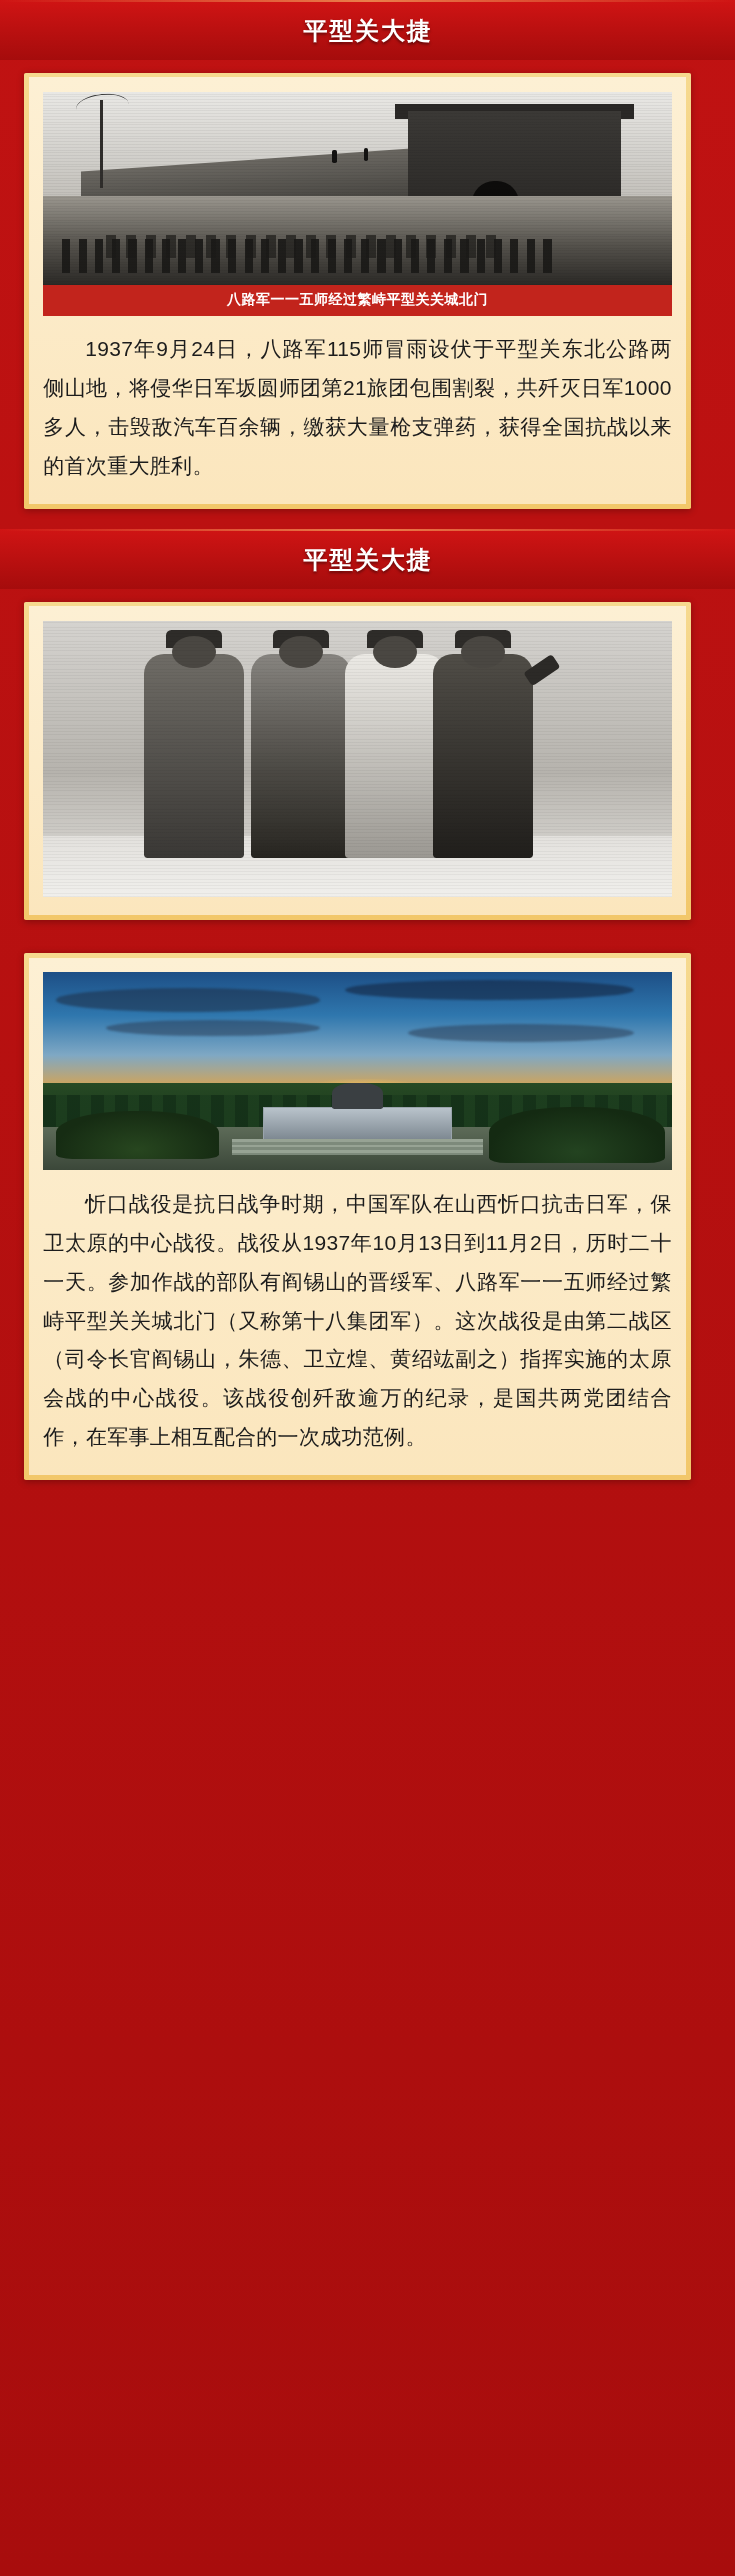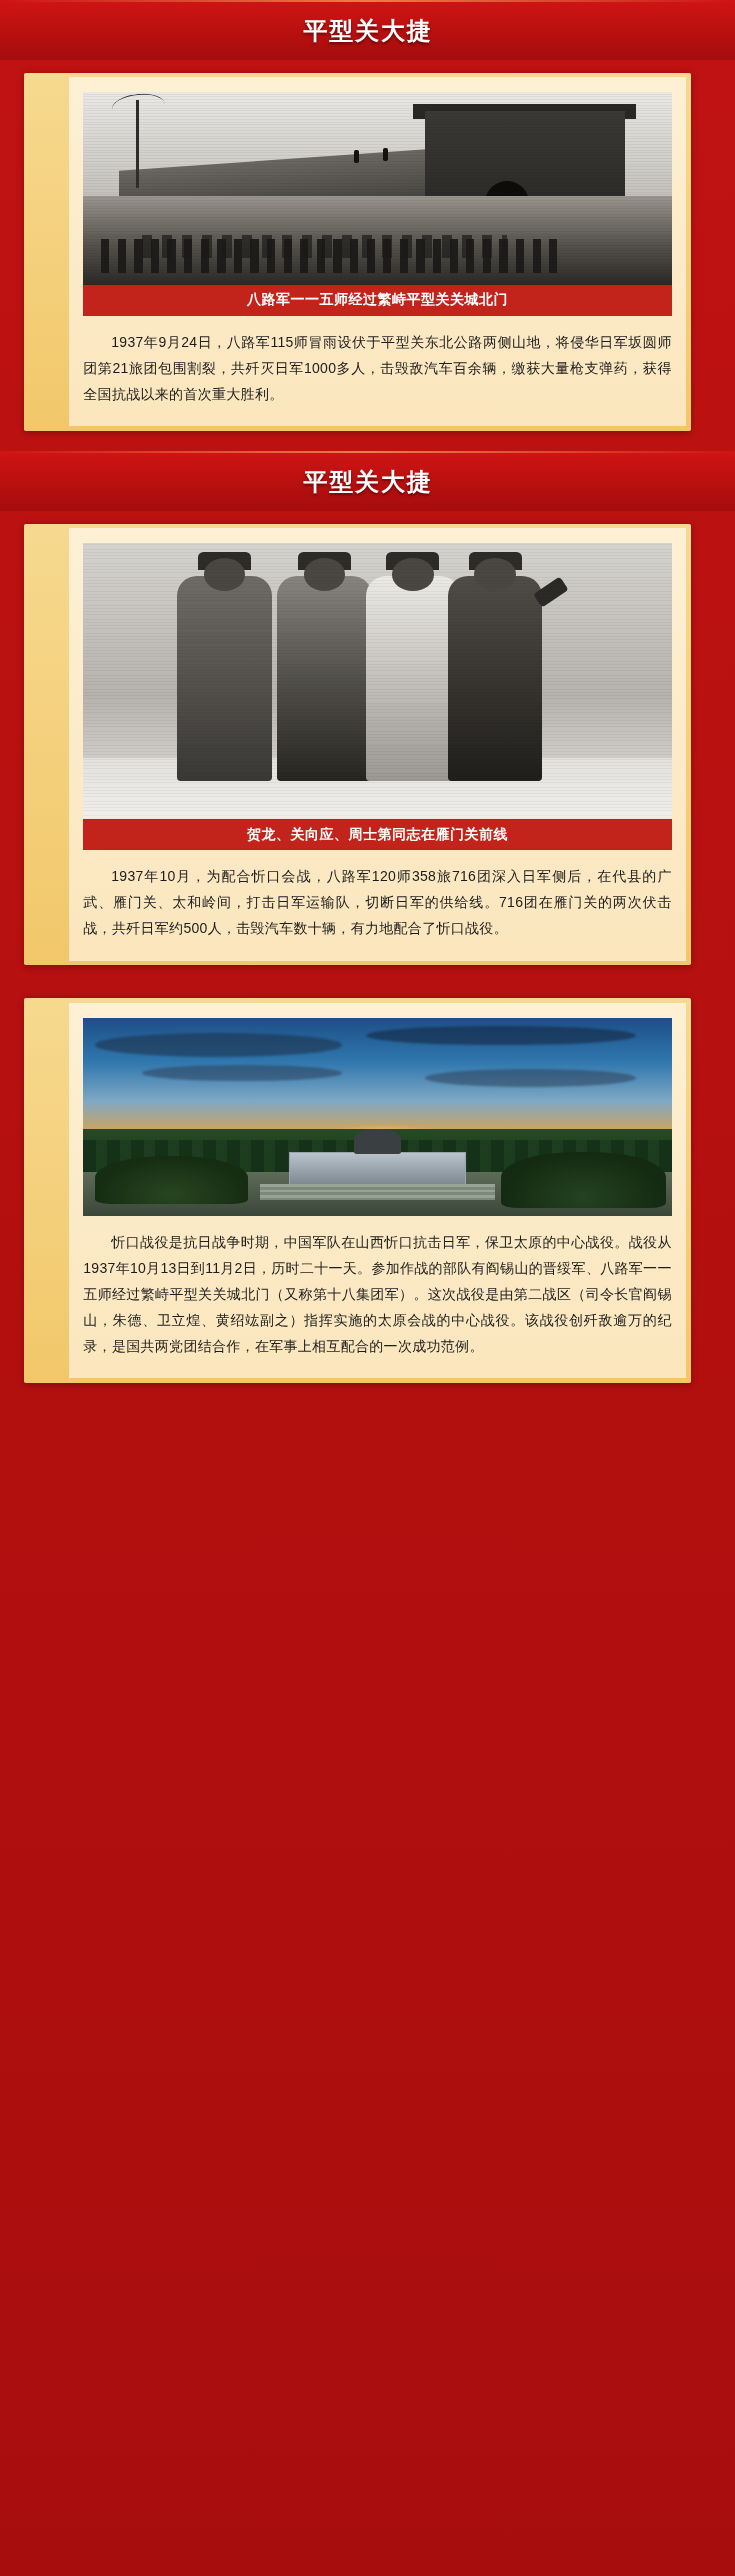--- a/index.html
+++ b/index.html
@@ -44,21 +44,20 @@
   .card-outer {
     margin: 13px 24px 0 24px;
     background: linear-gradient(180deg, #f6d98f 0%, #f2c76a 100%);
     padding: 4.6px;
     border-radius: 1.8px;
     box-shadow: 0 1.8px 7.4px rgba(0,0,0,.28);
   }
   .card-inner {
     background: linear-gradient(180deg, #fdf0d4 0%, #fbe6bd 100%);
     padding: 14.7px 14.7px 18.4px 14.7px;
-    margin-left: 40px;
   }
   .photo-wrap {
     width: 100%;
     position: relative;
     line-height: 0;
   }
   .photo {
     width: 100%;
     display: block;
     position: relative;
@@ -70,21 +69,21 @@
     color: #ffffff;
     font-size: 14px;
     font-weight: bold;
     text-align: center;
     padding: 5.5px 3.7px;
     line-height: 1.4;
     letter-spacing: 0.5px;
   }
   .body-text {
     margin-top: 14.7px;
-    font-size: 14px;
+    font-size: 21px;
     line-height: 1.85;
     color: #1c1c1c;
     text-align: justify;
     text-indent: 2em;
     letter-spacing: 0.3px;
   }
   .spacer { height: 16.6px; }
 
   
   .ph1 { height: 193px; background: #d8d6d2; }
@@ -301,23 +300,21 @@
               <div class="cap"></div>
               <div class="head"></div>
             </div>
             <div class="person p4">
               <div class="cap"></div>
               <div class="head"></div>
               <div class="arm"></div>
             </div>
             <div class="grain"></div>
           </div>
-          <div class="caption">贺龙、关向应、周士第同志在雁门关前线</div>
         </div>
-        <p class="body-text">1937年10月，为配合忻口会战，八路军120师358旅716团深入日军侧后，在代县的广武、雁门关、太和岭间，打击日军运输队，切断日军的供给线。716团在雁门关的两次伏击战，共歼日军约500人，击毁汽车数十辆，有力地配合了忻口战役。</p>
       </div>
     </div>
     <div class="spacer"></div>
   </div>
 
   <div class="section">
     <div class="card-outer">
       <div class="card-inner">
         <div class="photo-wrap">
           <div class="photo ph3">

